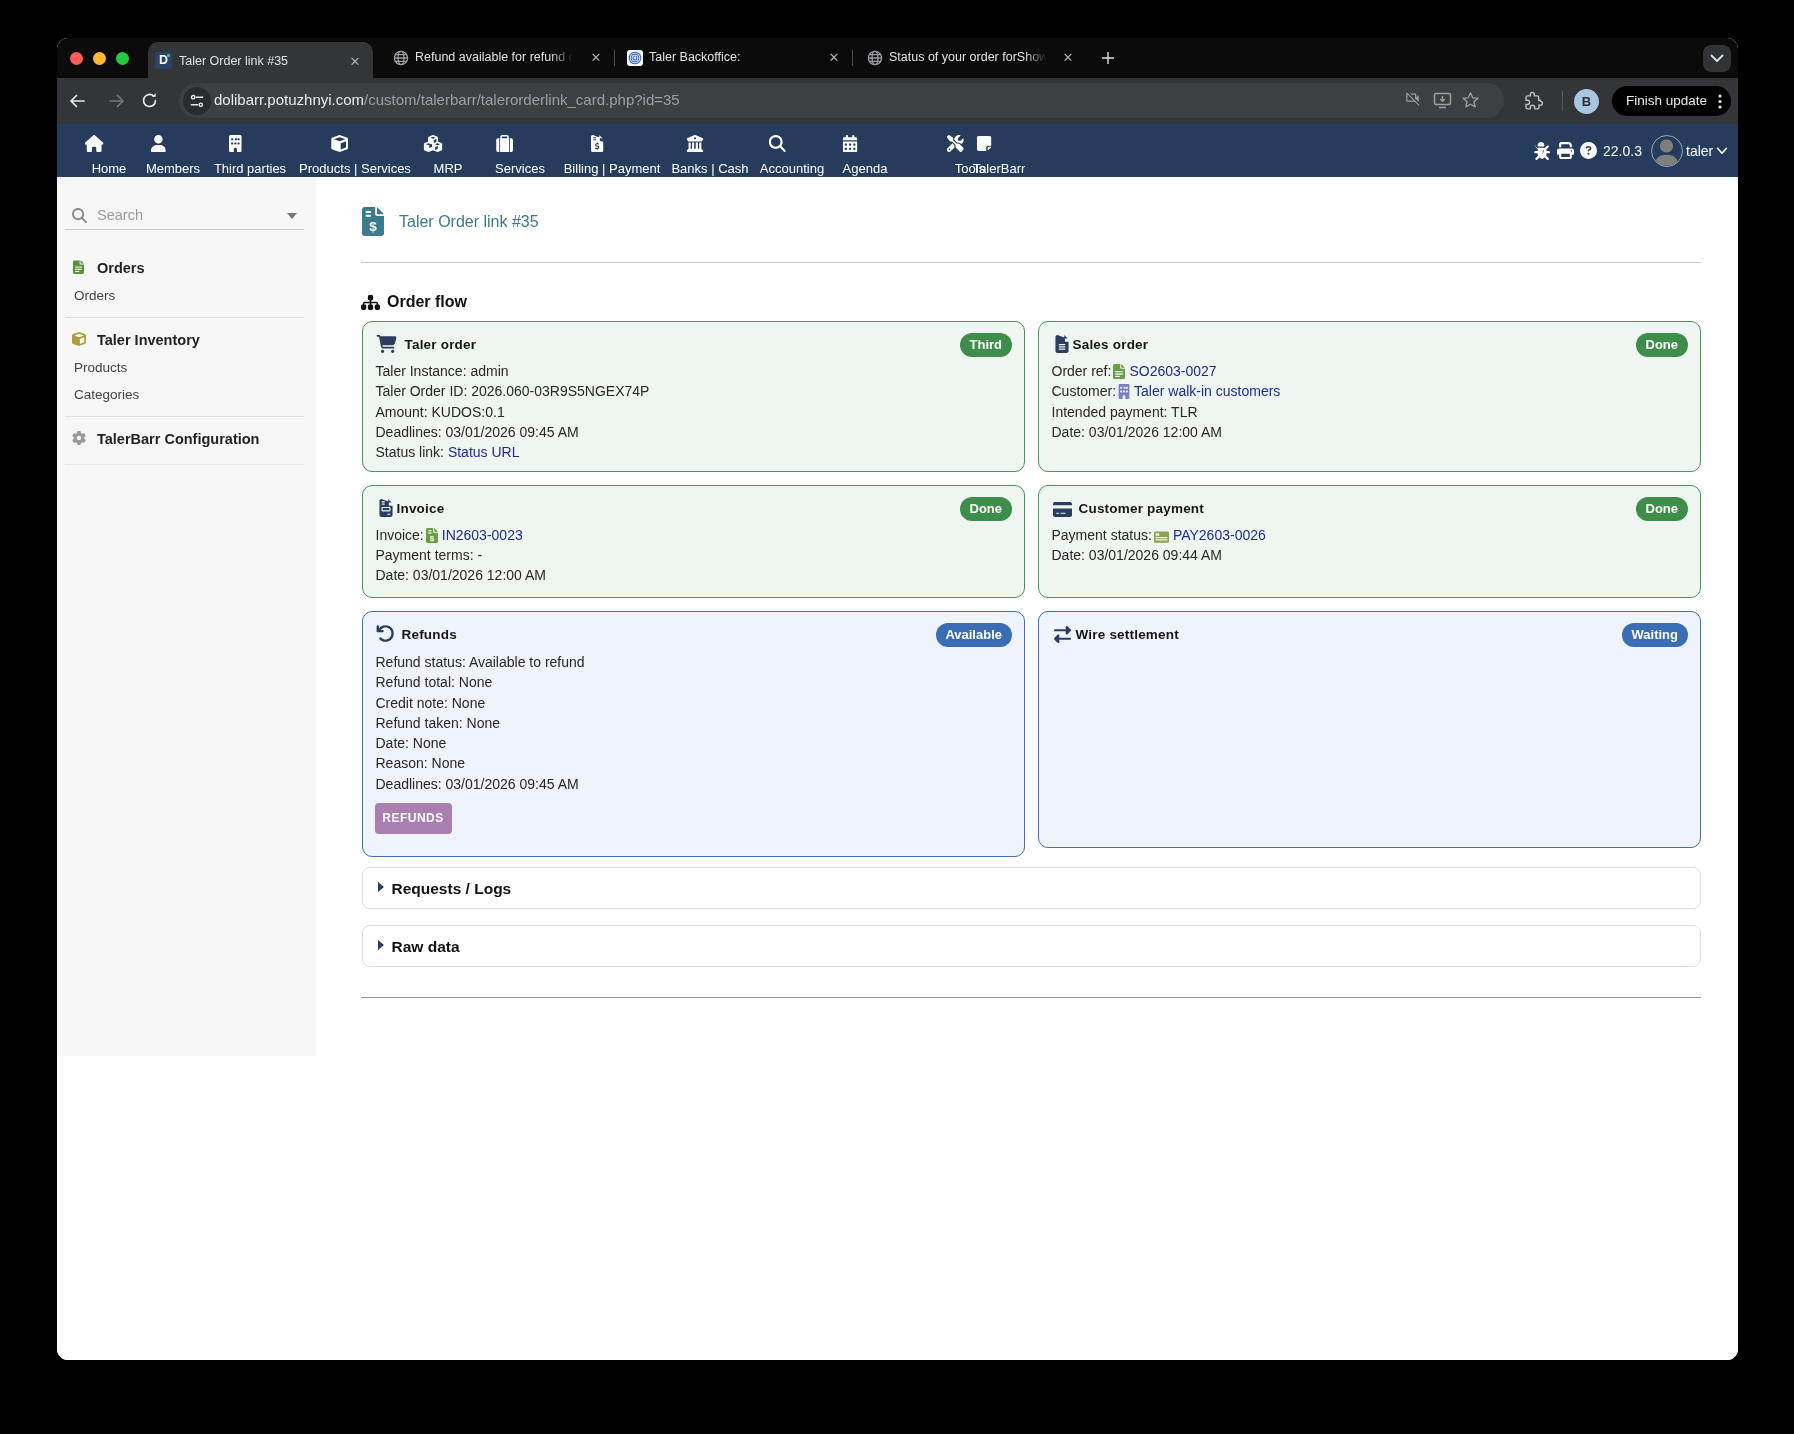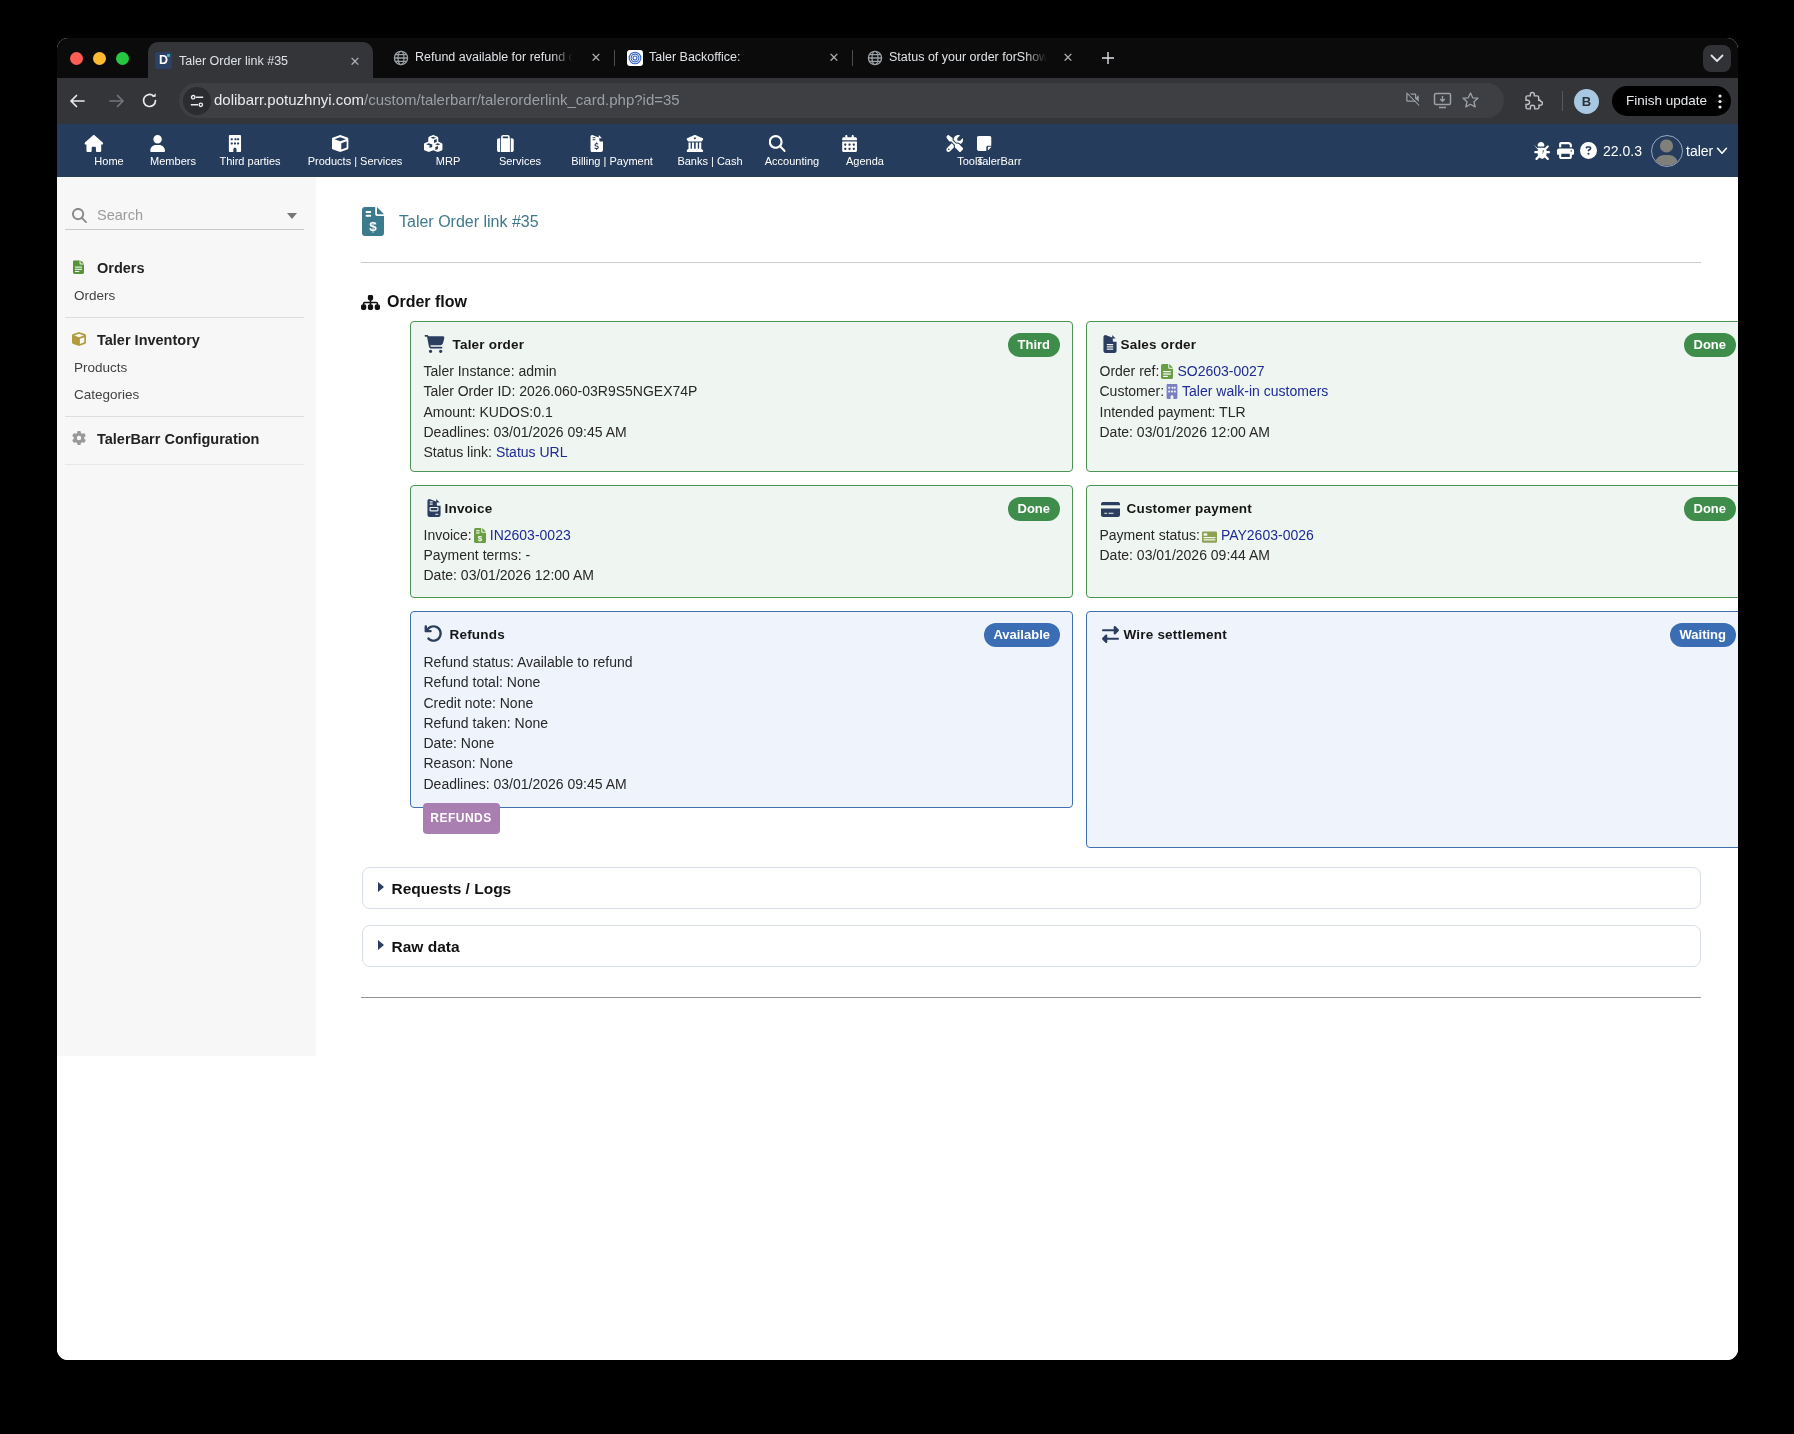--- a/index.html
+++ b/index.html
@@ -12,30 +12,30 @@
 .tab-act { position:absolute; left:91px; top:4px; width:225px; height:36px; background:#343539; border-radius:10px 10px 0 0; }
 .tabtitle { position:absolute; top:12px; font-size:12.5px; color:#dfe2e6; white-space:nowrap; overflow:hidden; }
 .tabx { position:absolute; top:12px; width:16px; height:16px; color:#a9adb2; font-size:13px; line-height:15px; text-align:center; }
 .tabsep { position:absolute; top:12px; width:1px; height:16px; background:#4a4d52; }
 
 #toolbar { position:absolute; left:0; top:40px; width:100%; height:46px; background:#343539; }
 #omnibox { position:absolute; left:122px; top:5px; width:1325px; height:35px; border-radius:17.5px; background:#3e3f43; }
 
 #menubar { position:absolute; left:0; top:86px; width:100%; height:53px; background:#263c5c; }
 .mitem { position:absolute; top:11px; transform:translateX(-50%); text-align:center; color:#fff; }
-.mitem .lbl { font-size:11px; margin-top:3px; white-space:nowrap;padding-left:30px; }
+.mitem .lbl { font-size:13px; margin-top:9px; white-space:nowrap;padding-left:30px; }
 .mitem svg { display:block; margin:0 auto; }
 
 #content { position:absolute; left:0; top:139px; width:100%; height:1183px; background:#fff; }
 #sidebar { position:absolute; left:0; top:0; width:259px; height:879px; background:#f7f7f7; }
 .sdiv { position:absolute; left:8px; width:239px; height:1px; background:#ddd; }
 .shead { position:absolute; left:40px; font-size:14.5px; font-weight:bold; color:#222; }
 .sitem { position:absolute; left:17px; font-size:13.5px; color:#424242; }
 
-.card { position:absolute; width:663px; border-radius:4px;margin-left:48px; }
+.card { position:absolute; width:663px; border-radius:10px; }
 .cgreen { background:#eff5f0; border:1.5px solid #4c9555; }
 .cblue { background:#eef3fc; border:1.5px solid #4170ae; }
 .chead { position:absolute; top:15px; font-size:13.5px; font-weight:bold; color:#161616; letter-spacing:0.2px; }
 .badge { position:absolute; right:12px; top:11px; height:24px; line-height:24px; padding:0 9.5px; border-radius:12px; color:#fff; font-size:13px; font-weight:bold; }
 .bgreen { background:#3f8d4b; }
 .bblue { background:#3a6db3; }
 .cbody { position:absolute; left:13px; top:39px; font-size:14px; line-height:20.3px; color:#282828; white-space:nowrap; }
 .cbody a { color:#1e2b96; text-decoration:none; }
 .icard { position:absolute; left:13px; top:13px; }
 .ici { display:inline-block; vertical-align:-3px; margin:0 4px 0 2px; }
@@ -411,21 +411,21 @@
             <use href="#i-ccard"></use>
           </svg>
         <div class="chead" style="left:40px">Customer payment</div>
         <div class="badge bgreen">Done</div>
         <div class="cbody">Payment status:<svg class="ici" width="15" height="12" viewBox="0 0 24 18">
               <rect x="0" y="0" width="24" height="18" rx="2" fill="#8da153"></rect>
               <rect x="2.5" y="3" width="6" height="4" rx="1" fill="#f3f6e8"></rect>
               <path d="M2.5 10h19M2.5 13.5h19" stroke="#f3f6e8" stroke-width="1.8"></path>
             </svg><a>PAY2603-0026</a><br>Date: 03/01/2026 09:44 AM</div>
       </div>
-      <div class="card cblue" style="left:304.5px;top:434px;height:197px">
+      <div class="card cblue" style="left:304.5px;top:434px;height:246px">
         <svg class="icard" style="top:12px" width="19" height="19" viewBox="0 0 512 512" fill="#2c3e5f">
             <use href="#i-undo"></use>
           </svg>
         <div class="chead" style="left:39px">Refunds</div>
         <div class="badge bblue">Available</div>
         <div class="cbody" style="top:40px">Refund status: Available to refund<br>Refund total: None<br>Credit note: None<br>Refund taken: None<br>Date: None<br>Reason: None<br>Deadlines: 03/01/2026 09:45 AM</div>
         <div class="abs" style="left:12px;top:191px;width:77px;height:31px;border-radius:4px;background:#a97eb1;color:#fff;font-size:12px;font-weight:bold;letter-spacing:0.5px;text-align:center;line-height:31px">REFUNDS</div>
       </div>
       <div class="card cblue" style="left:980.5px;top:434px;height:237px">
         <svg class="icard" style="top:14px" width="21" height="17" viewBox="0 0 512 512" fill="#2c3e5f">

